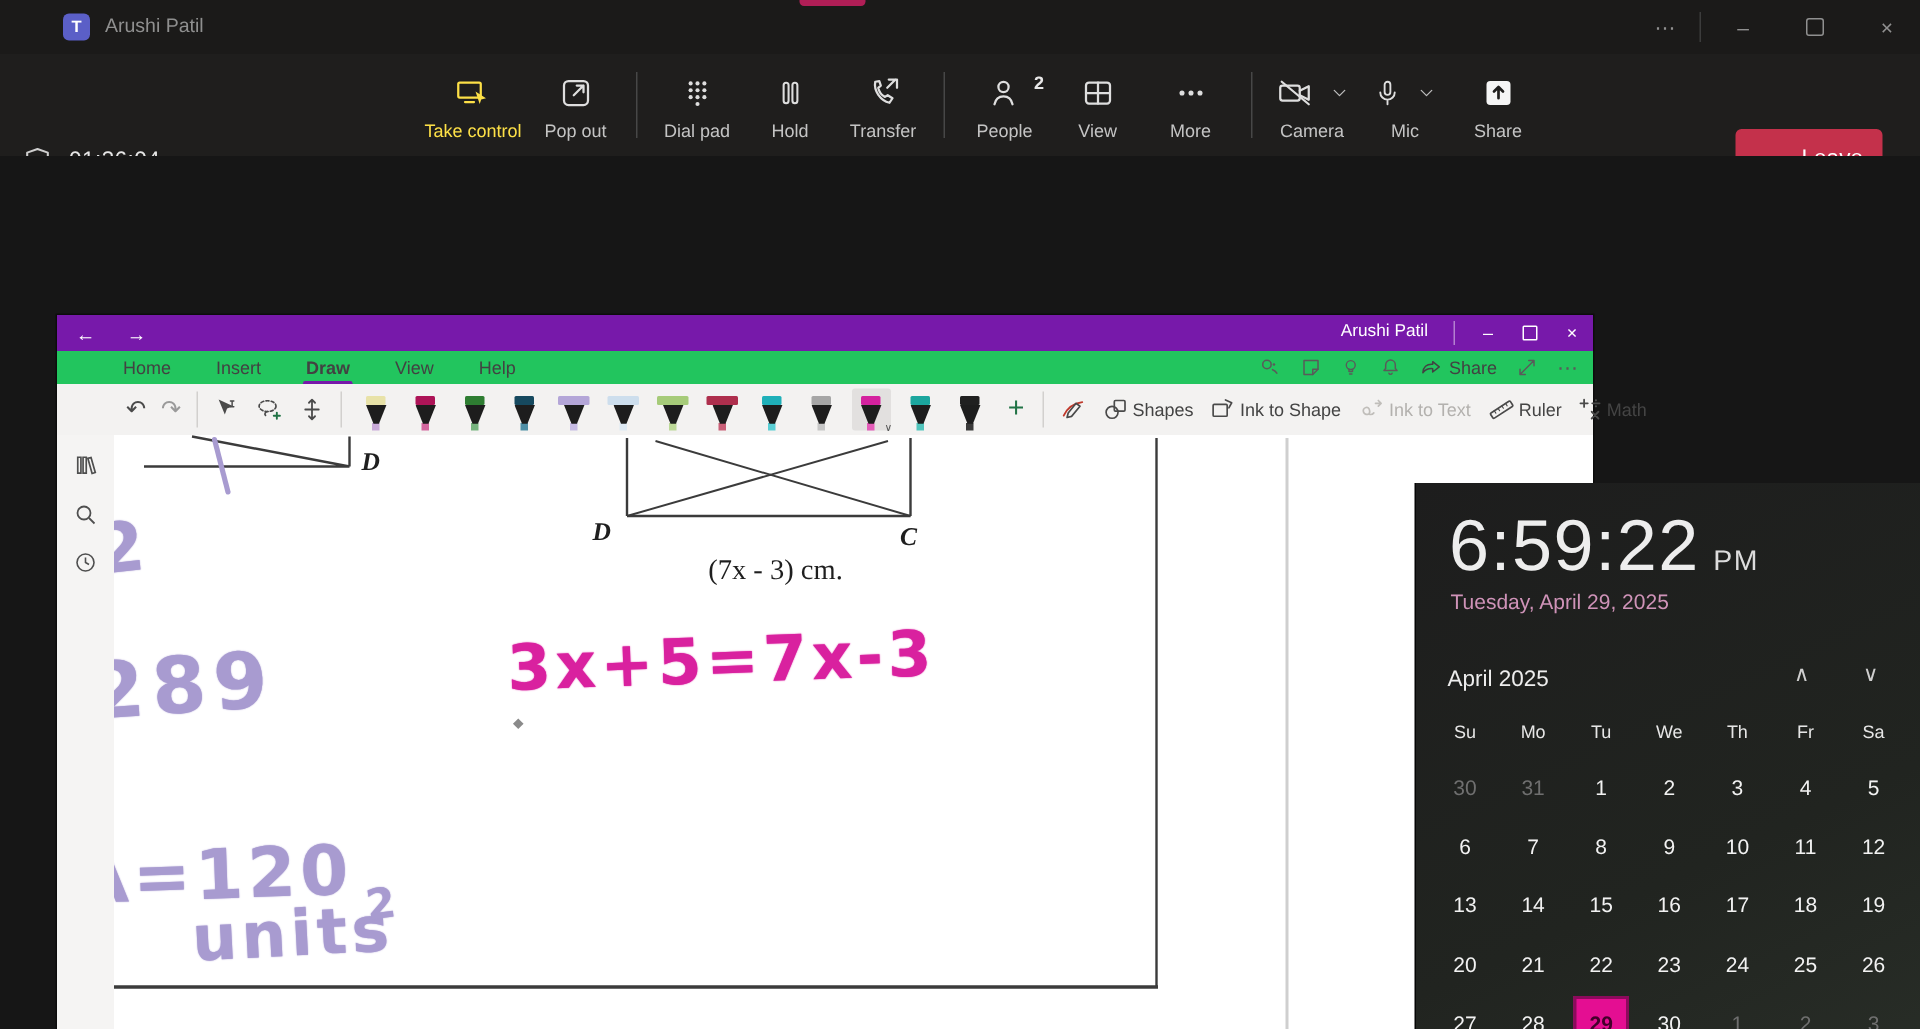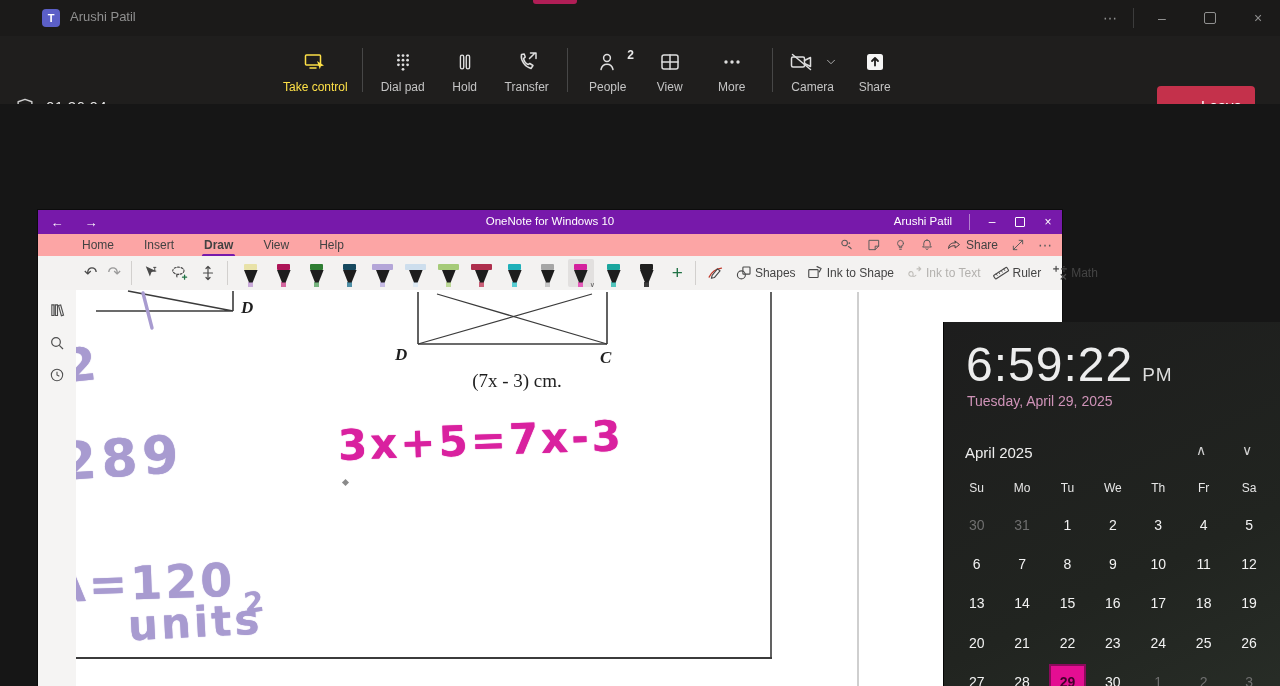--- a/index.html
+++ b/index.html
@@ -33,21 +33,21 @@
   #desktop{position:absolute;left:0;top:104px;width:1280px;height:582px;background:#161616;}
   
   #onenote{position:absolute;left:38px;top:106px;width:1024px;height:580px;background:#fff;box-shadow:0 0 0 1px #0c0c0c;}
   .on-title{position:absolute;left:0;top:0;right:0;height:24px;background:#7719aa;color:#fff;font-size:12px;}
   .on-nav{position:absolute;top:0;height:24px;width:30px;display:flex;align-items:center;justify-content:center;cursor:pointer;font-size:13px;}
   .on-title-text{position:absolute;left:0;right:0;top:5px;text-align:center;font-size:11.5px;}
   .on-user{position:absolute;right:110px;top:5px;font-size:11.5px;}
   .on-tdiv{position:absolute;right:92px;top:4px;width:1px;height:16px;background:rgba(255,255,255,.45);}
   .on-wc{position:absolute;top:0;height:24px;width:28px;display:flex;align-items:center;justify-content:center;font-size:12px;cursor:pointer;}
   .on-restore{width:8px;height:8px;border:1px solid #fff;border-radius:1px;}
-  .on-menu{position:absolute;left:0;top:24px;right:0;height:22px;background:#fca5a5;}
+  .on-menu{position:absolute;left:0;top:24px;right:0;height:22px;background:#22c55e;}
   #menu-items{position:absolute;left:42px;top:0;height:22px;display:flex;gap:26px;align-items:center;}
   .mi{font-size:12px;color:#424242;cursor:pointer;position:relative;padding:3px 2px;}
   .mi.active{font-weight:700;text-align:center;}
   .mi.active::after{content:"";position:absolute;left:0;right:0;bottom:-2px;height:3px;background:#7719aa;border-radius:2px;}
   #menu-right{position:absolute;right:10px;top:0;height:22px;display:flex;align-items:center;gap:13px;color:#5a5a5a;}
   .mr-ic{display:inline-flex;cursor:pointer;}
   .mr-share{display:flex;align-items:center;gap:4px;font-size:12px;color:#424242;cursor:pointer;}
   .on-tools{position:absolute;left:0;top:46px;right:0;height:34px;background:#f3f2f1;border-bottom:1px solid #dcdad8;}
   #tools-row{position:absolute;left:46px;top:0;height:33px;display:flex;align-items:center;gap:10px;color:#4a4a4a;}
   .tl-ic{display:inline-flex;cursor:pointer;color:#4a4a4a;}
@@ -133,20 +133,31 @@
             <span class="tb-ic">
               <svg width="26" height="24" viewBox="0 0 24 24" fill="none" stroke="currentColor" stroke-width="1.5" stroke-linecap="round" stroke-linejoin="round">
                 <rect x="2.5" y="5" width="15" height="10" rx="1"></rect>
                 <path d="M7 18h6"></path>
                 <path d="M14 11l7 4.5-3.2.8-1 3z" fill="currentColor" stroke="none"></path>
               </svg>
             </span>
           </div>
           <div class="tb-lb">Take control</div>
         </div>
+        <div class="tb-btn">
+          <div class="tb-top">
+            <span class="tb-ic">
+              <svg width="24" height="24" viewBox="0 0 24 24" fill="none" stroke="currentColor" stroke-width="1.5" stroke-linecap="round" stroke-linejoin="round">
+                <rect x="4" y="4" width="16" height="16" rx="3"></rect>
+                <path d="M10.5 13.5L17 7M12.5 7H17v4.5"></path>
+              </svg>
+            </span>
+          </div>
+          <div class="tb-lb">Pop out</div>
+        </div>
         <div class="tb-div"></div>
         <div class="tb-btn">
           <div class="tb-top">
             <span class="tb-ic">
               <svg width="22" height="24" viewBox="0 0 24 24" fill="none" stroke="currentColor" stroke-width="1.5" stroke-linecap="round" stroke-linejoin="round">
                 <g fill="currentColor" stroke="none">
                   <circle cx="7" cy="5" r="1.5"></circle>
                   <circle cx="12" cy="5" r="1.5"></circle>
                   <circle cx="17" cy="5" r="1.5"></circle>
                   <circle cx="7" cy="10" r="1.5"></circle>
@@ -236,20 +247,36 @@
               <svg width="14" height="14" viewBox="0 0 24 24" fill="none" stroke="currentColor" stroke-width="1.5" stroke-linecap="round" stroke-linejoin="round">
                 <path d="M6 9l6 6 6-6"></path>
               </svg>
             </span>
           </div>
           <div class="tb-lb">Camera</div>
         </div>
         <div class="tb-btn">
           <div class="tb-top">
             <span class="tb-ic">
+              <svg width="20" height="24" viewBox="0 0 24 24" fill="none" stroke="currentColor" stroke-width="1.5" stroke-linecap="round" stroke-linejoin="round">
+                <rect x="9.7" y="3" width="4.6" height="10.5" rx="2.3"></rect>
+                <path d="M6.2 11.5a5.8 5.8 0 0011.6 0M12 17.5V21"></path>
+              </svg>
+            </span>
+            <span class="tb-chev">
+              <svg width="14" height="14" viewBox="0 0 24 24" fill="none" stroke="currentColor" stroke-width="1.5" stroke-linecap="round" stroke-linejoin="round">
+                <path d="M6 9l6 6 6-6"></path>
+              </svg>
+            </span>
+          </div>
+          <div class="tb-lb">Mic</div>
+        </div>
+        <div class="tb-btn">
+          <div class="tb-top">
+            <span class="tb-ic">
               <svg width="24" height="24" viewBox="0 0 24 24" fill="none" stroke="currentColor" stroke-width="1.5" stroke-linecap="round" stroke-linejoin="round">
                 <rect x="4" y="4" width="16" height="16" rx="2.5" fill="#f5f5f5" stroke="none"></rect>
                 <path d="M12 15.5V8M9 11l3-3 3 3" stroke="#1f1e1d" stroke-width="1.8"></path>
               </svg>
             </span>
           </div>
           <div class="tb-lb">Share</div>
         </div>
       </div>
     <div id="leave-btn">
@@ -261,21 +288,20 @@
       <span>Leave</span>
     </div>
   </div>
 
   <div id="desktop">
 
     <div id="onenote">
       <div class="on-title">
         <div class="on-nav" style="left:4px">←</div>
         <div class="on-nav" style="left:38px">→</div>
-        <div class="on-title-text">OneNote for Windows 10</div>
         <div class="on-user">Arushi Patil</div>
         <div class="on-tdiv"></div>
         <div class="on-wc" style="right:56px">–</div>
         <div class="on-wc" style="right:28px">
             <span class="on-restore"></span>
           </div>
         <div class="on-wc" style="right:0">×</div>
       </div>
 
       <div class="on-menu">

